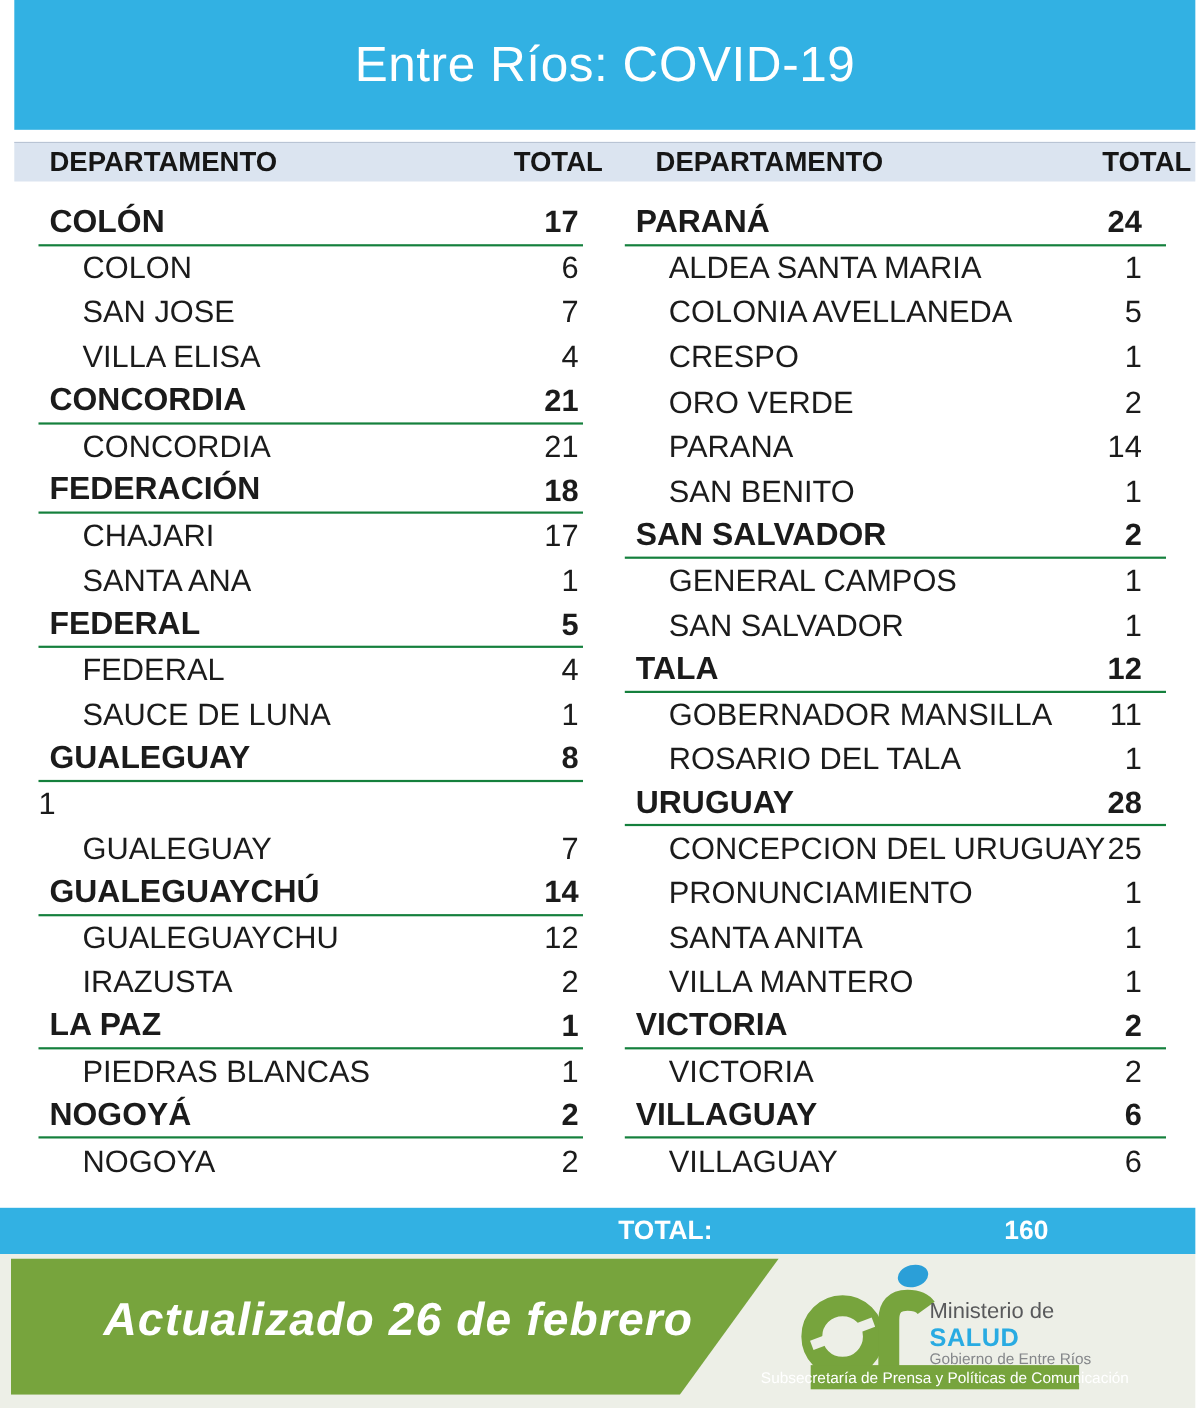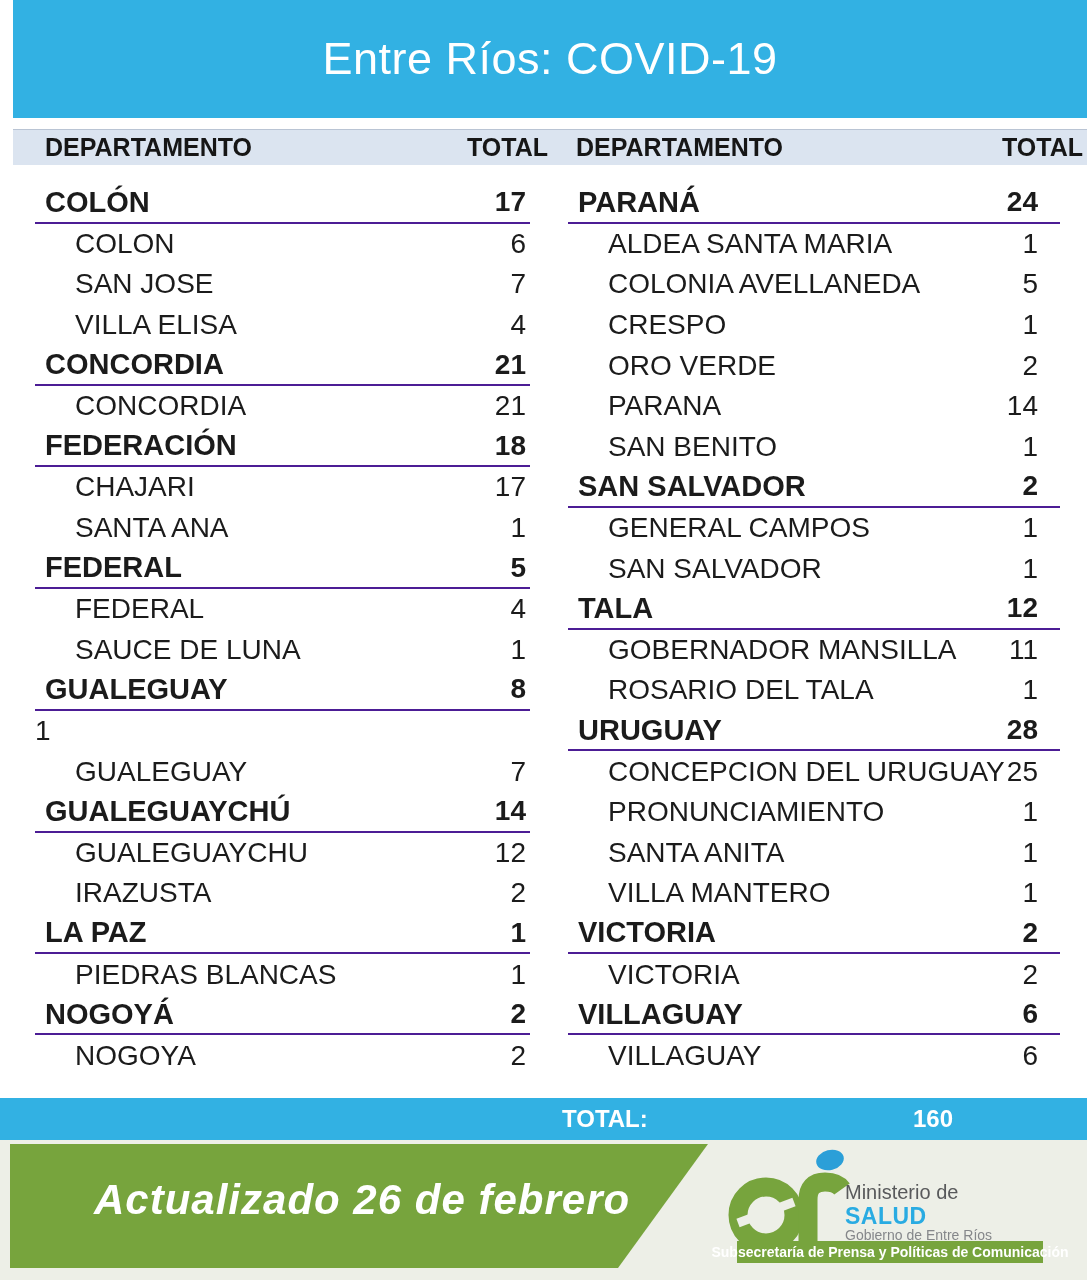--- a/index.html
+++ b/index.html
@@ -5,33 +5,33 @@
   html,body{margin:0;padding:0;background:#ffffff;font-family:"Liberation Sans",sans-serif;}
   .page{position:relative;width:1087px;height:1280px;background:#ffffff;overflow:hidden;}
 
   
   .banner{position:absolute;left:13px;top:0;width:1074px;height:118px;background:#32b1e3;
           display:flex;align-items:center;justify-content:center;}
   .banner h1{margin:0;color:#ffffff;font-size:45px;font-weight:normal;letter-spacing:.5px;}
 
   
   .cols-header{position:absolute;left:13px;top:129px;width:1074px;height:35px;background:#dbe4f0;
-               display:flex;font-weight:bold;font-size:25px;color:#161616;border-top:1px solid #b9c4d4;}
+               display:flex;font-weight:bold;font-size:25px;color:#161616;border-top:1px solid #b9c4d4;gap:20px;}
   .half{box-sizing:border-box;display:flex;justify-content:space-between;align-items:center;}
   .half-left{width:535px;padding-left:32px;}
   .half-right{flex:1;padding-left:28px;padding-right:4px;}
 
   
   .col{position:absolute;top:183px;}
   .col-left{left:35px;width:495px;}
   .col-right{left:568px;width:492px;}
   .row{box-sizing:border-box;height:40.6px;display:flex;justify-content:space-between;
        align-items:center;font-size:28px;color:#1b1b1b;white-space:nowrap;}
   .row .name{padding-left:40px;}
-  .row.group{font-weight:bold;border-bottom:2px solid #4c1d95;gap:23px;}
+  .row.group{font-weight:bold;border-bottom:2px solid #15803d;gap:23px;}
   .row.group .name{padding-left:10px;font-size:29px;}
   .col-left .tot{padding-right:4px;}
   .col-right .tot{padding-right:22px;}
 
   
   .total-bar{position:absolute;left:0;top:1098px;width:1087px;height:42px;background:#32b1e3;
              color:#ffffff;font-weight:bold;font-size:24px;}
   .total-label{position:absolute;left:562px;top:50%;transform:translateY(-50%);}
   .total-value{position:absolute;left:913px;top:50%;transform:translateY(-50%);}
 
@@ -39,22 +39,22 @@
   .footer{position:absolute;left:0;top:1140px;width:1087px;height:140px;background:#edefe7;}
   .green-wedge{position:absolute;left:0;top:0;width:1087px;height:140px;background:#77a43d;
                clip-path:polygon(10px 4px,708px 4px,618px 128px,10px 128px);}
   .updated{position:absolute;left:94px;top:36px;color:#ffffff;font-size:42px;font-style:italic;
            font-weight:bold;letter-spacing:1px;}
   .logo-svg{position:absolute;left:728px;top:6px;}
   .ministry{position:absolute;left:845px;top:42px;line-height:1.08;}
   .m1{font-size:20px;color:#58595b;}
   .m2{font-size:23px;color:#29abe2;font-weight:bold;letter-spacing:.5px;}
   .m3{font-size:14px;color:#85878a;}
-  .strip{position:absolute;left:737px;top:101px;width:306px;height:22px;background:#77a43d;
-         color:#ffffff;font-weight:bold;font-size:14px;display:flex;align-items:center;
+  .strip{position:absolute;left:737px;top:101px;width:244px;height:22px;background:#77a43d;
+         color:#ffffff;font-weight:normal;font-size:14px;display:flex;align-items:center;
          justify-content:center;white-space:nowrap;}
 </style>
 </head>
 <body>
 
 <div class="page">
 
   <header class="banner">
     <h1>Entre Ríos: COVID-19</h1>
   </header>

